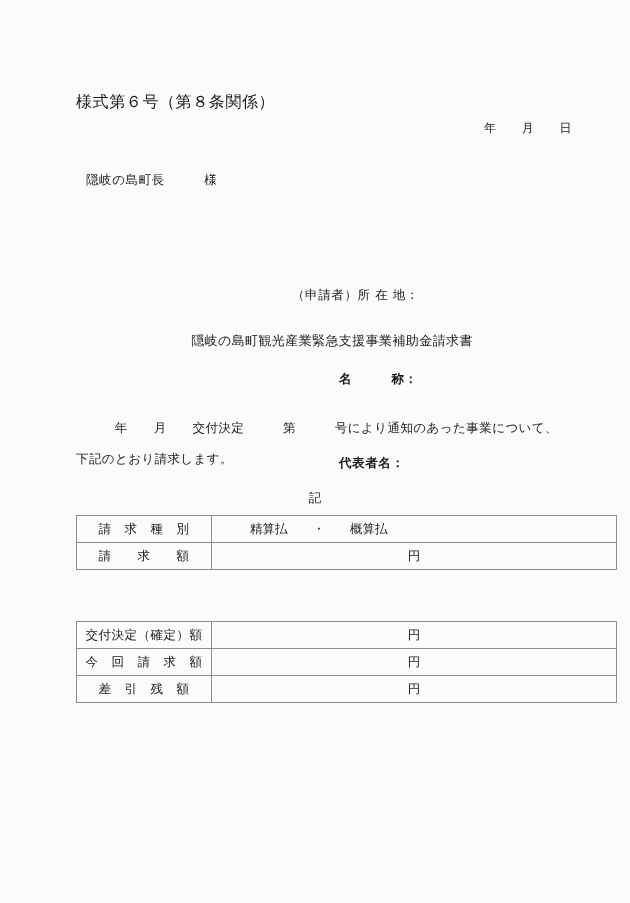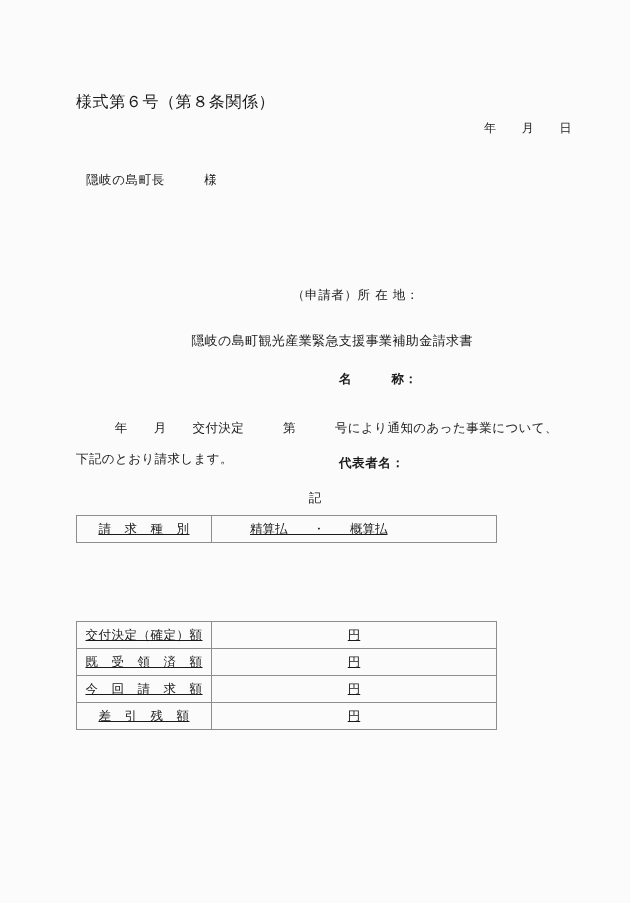--- a/index.html
+++ b/index.html
@@ -86,22 +86,21 @@
     top: 490px;
     text-align: center;
     font-size: 12.5px;
   }
 
   table.form-table {
     position: absolute;
     border-collapse: collapse;
     table-layout: fixed;
     left: 76px;
-    width: 421px;
-    text-decoration: underline;
+    width: 541px;
   }
   table.form-table td {
     border: 1px solid #8d8d8d;
     height: 26px;
     font-size: 12.5px;
     padding: 0 4px;
     vertical-align: middle;
     white-space: pre;
   }
   td.label-cell {
@@ -142,31 +141,31 @@
   <div class="abs body-text">　　　年　　月　　交付決定　　　第　　　号により通知のあった事業について、下記のとおり請求します。</div>
 
   <div class="abs ki-mark">記</div>
 
   <table class="form-table" id="table-claim">
     <tbody>
       <tr>
         <td class="label-cell">請　求　種　別</td>
         <td class="value-cell left-pad">精算払　　・　　概算払</td>
       </tr>
+      <tr>
+        <td class="label-cell">請　　求　　額</td>
+        <td class="value-cell">円</td>
+      </tr>
     </tbody>
   </table>
 
   <table class="form-table" id="table-amounts">
     <tbody>
       <tr>
         <td class="label-cell">交付決定（確定）額</td>
-        <td class="value-cell">円</td>
-      </tr>
-      <tr>
-        <td class="label-cell">既　受　領　済　額</td>
         <td class="value-cell">円</td>
       </tr>
       <tr>
         <td class="label-cell">今　回　請　求　額</td>
         <td class="value-cell">円</td>
       </tr>
       <tr>
         <td class="label-cell">差　引　残　額</td>
         <td class="value-cell">円</td>
       </tr>

